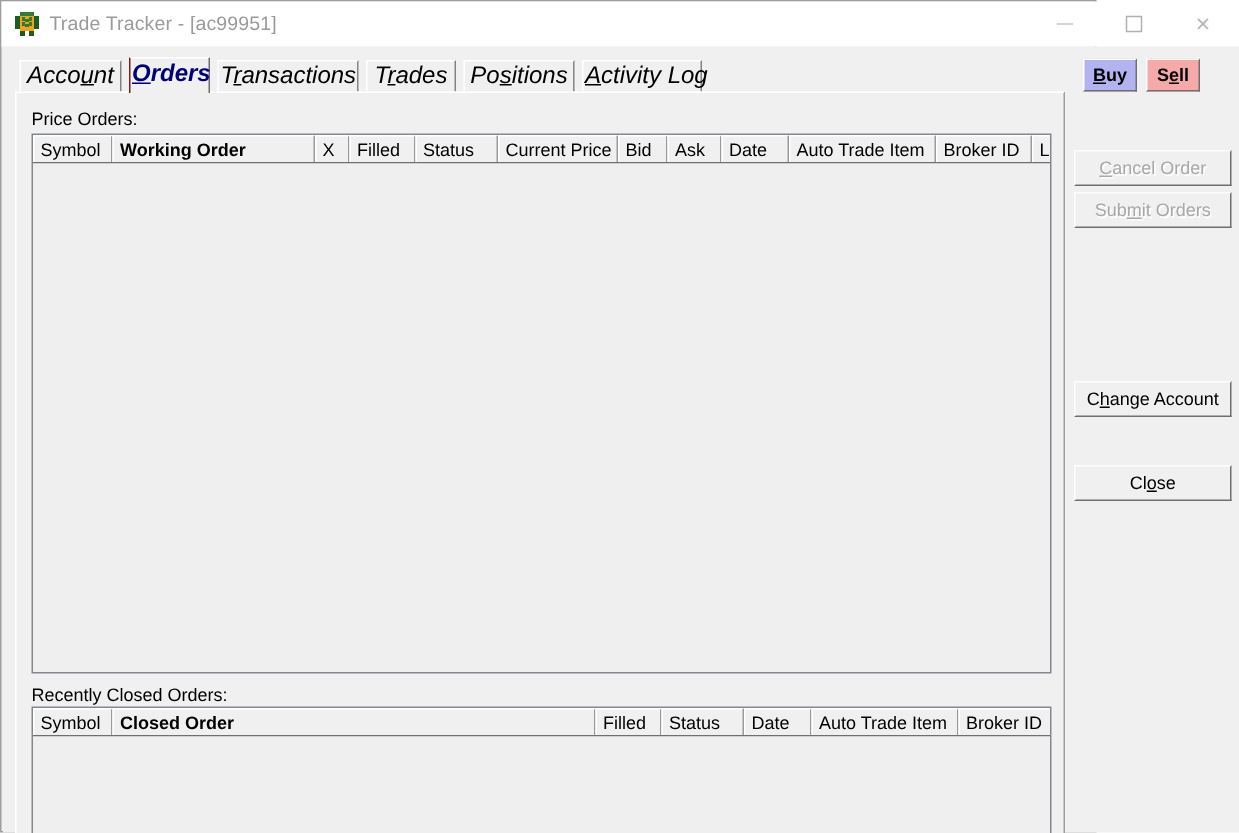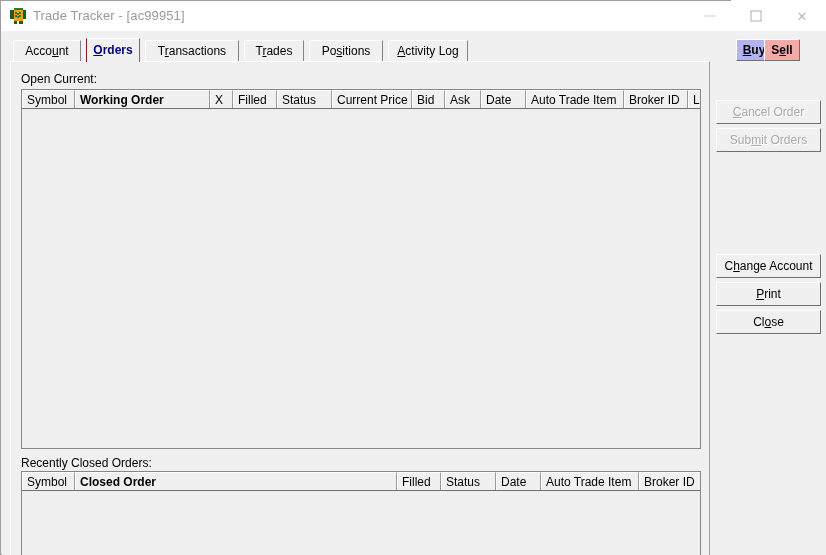--- a/index.html
+++ b/index.html
@@ -105,27 +105,28 @@
   .tab {
     position: absolute;
     top: 0;
     height: 21px;
     background: #f0f0f0;
     border-left: 1px solid #ffffff;
     border-top: 1px solid #ffffff;
     border-right: 1px solid #848484;
     border-bottom: none;
     box-sizing: border-box;
-    font-size: 12px;
+    font-size: 16px;
     color: #000000;
     line-height: 20px;
     text-align: center;
     white-space: nowrap;
     cursor: default;
     padding: 0 1px;
+    font-style: italic;
   }
   .tab.active {
     top: -2px;
     height: 24px;
     line-height: 22px;
     font-weight: bold;
     color: #00007a;
     background: #f0f0f0;
     border-left: 1px solid #7f1d1d;
     border-top: 1px solid #ffffff;
@@ -237,21 +238,21 @@
   .btn.trade {
     width: 36px;
     height: 22px;
     line-height: 20px;
     font-weight: bold;
     border: 1px solid #707070;
     border-top-color: #ffffff;
     border-left-color: #ffffff;
   }
   #btn-buy {
-    left: 20px; top: 0;
+    left: 6px; top: 0;
     background: #b3b3f0;
     color: #000000;
   }
   #btn-sell {
     left: 48px; top: 0;
     background: #f5a9a9;
     color: #000000;
   }
 </style>
 </head>
@@ -295,21 +296,21 @@
         <div class="tab" style="left: 0px; width: 68px;">Acco<u>u</u>nt</div>
         <div class="tab active" style="left: 73px; width: 54px;"><u>O</u>rders</div>
         <div class="tab" style="left: 132px; width: 94px;">T<u>r</u>ansactions</div>
         <div class="tab" style="left: 231px; width: 60px;">T<u>r</u>ades</div>
         <div class="tab" style="left: 296px; width: 74px;">Po<u>s</u>itions</div>
         <div class="tab" style="left: 375px; width: 80px;"><u>A</u>ctivity Log</div>
       </div>
 
     <div id="tab-panel">
 
-      <div class="section-label" style="left:10px; top:10px;">Open Current:</div>
+      <div class="section-label" style="left:10px; top:10px;">Price Orders:</div>
 
       <div class="listview" id="open-orders-list" style="left:10px; top:27px; width:680px; height:360px;">
         <div class="lv-header" id="open-orders-header">
             <div class="lv-col" style="width: 53px;">Symbol</div>
             <div class="lv-col bold" style="width: 135px;">Working Order</div>
             <div class="lv-col" style="width: 23px;">X</div>
             <div class="lv-col" style="width: 44px;">Filled</div>
             <div class="lv-col" style="width: 55px;">Status</div>
             <div class="lv-col" style="width: 80px;">Current Price</div>
             <div class="lv-col" style="width: 33px;">Bid</div>
@@ -355,23 +356,20 @@
       </button>
 
       <button class="btn wide disabled" style="top:89px;">
         <span>Sub</span><u>m</u><span>it Orders</span>
       </button>
 
       <button class="btn wide" style="top:215px;">
         <span>C</span><u>h</u><span>ange Account</span>
       </button>
 
-      <button class="btn wide" style="top:243px;">
-        <u>P</u><span>rint</span>
-      </button>
 
       <button class="btn wide" style="top:271px;">
         <span>Cl</span><u>o</u><span>se</span>
       </button>
 
     </div>
 
   </div>
 </div>
 

